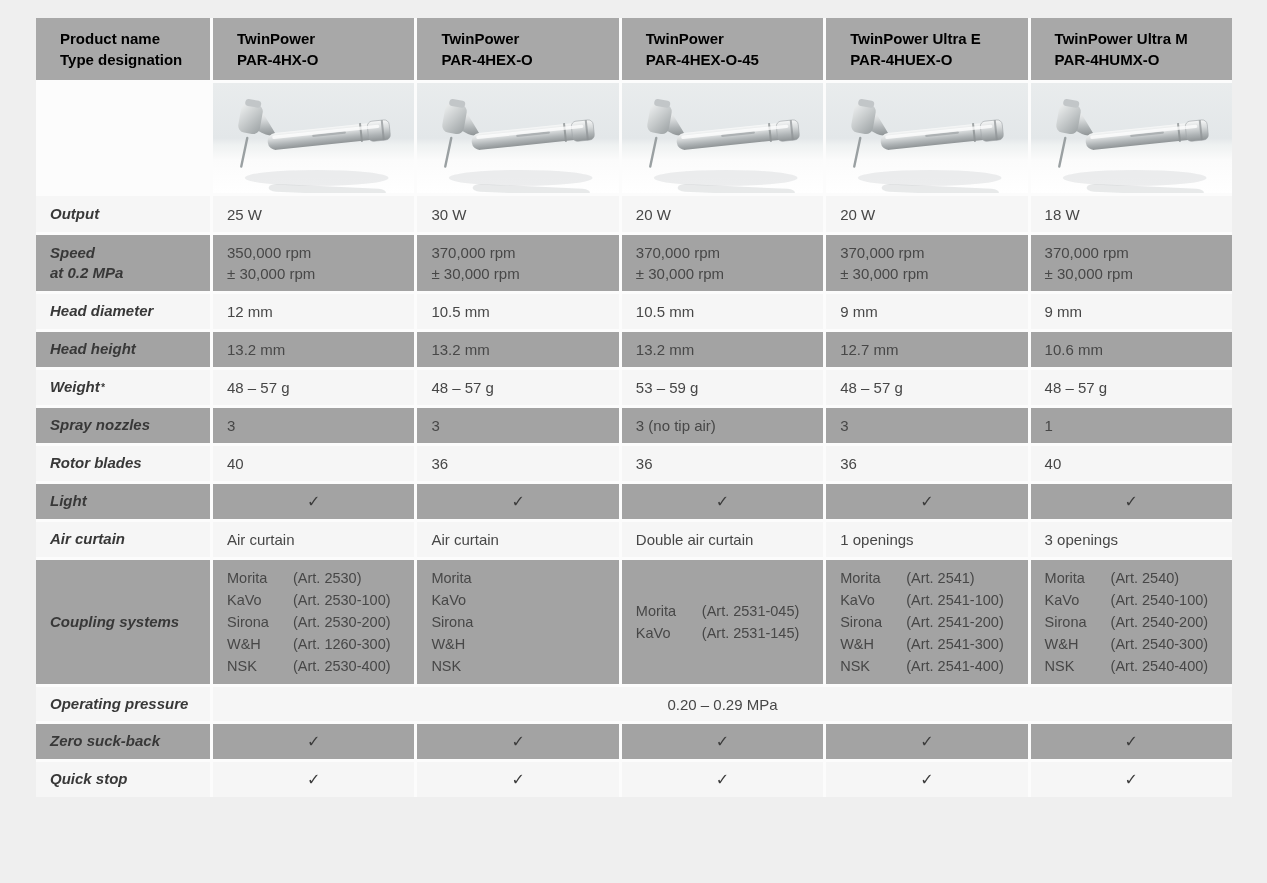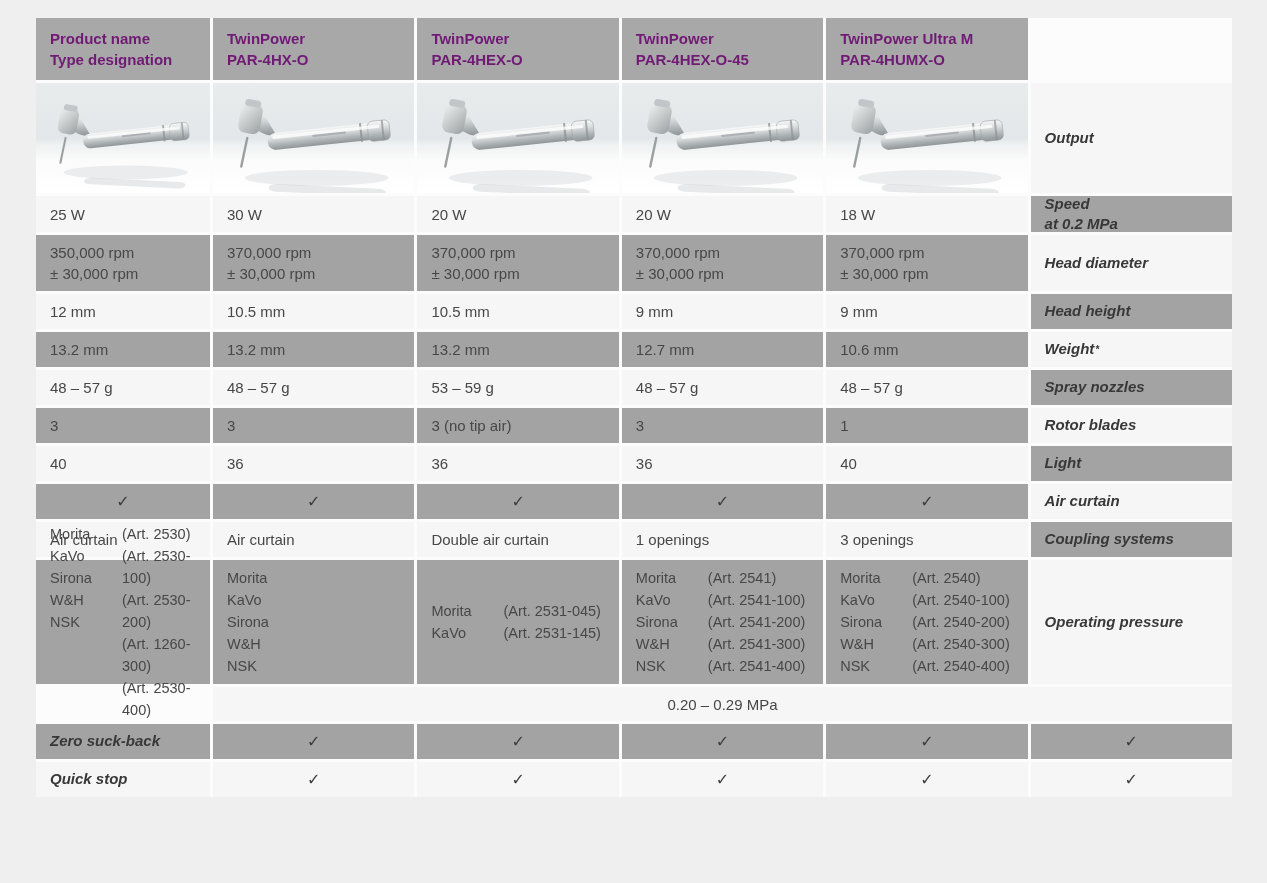--- a/index.html
+++ b/index.html
@@ -14,41 +14,41 @@
     position:absolute;left:36px;top:18px;width:1196px;
     display:grid;
     grid-template-columns:174px repeat(5,1fr);
     grid-template-rows:62px 110px 36px 56px 35px 35px 35px 35px 35px 35px 35px 124px 34px 35px 35px;
     gap:3px;
     background:#fcfcfc;
   }
   .cell{display:flex;align-items:center;font-size:15px;color:#474747;}
   .pre{white-space:pre-line;}
   
-  .hed{background:#a8a8a8;color:#701a75;font-weight:bold;padding-left:14px;line-height:1.4;}
+  .hed{background:#a8a8a8;color:#000000;font-weight:bold;padding-left:24px;line-height:1.4;}
   
   .imgl{background:#fcfcfc;}
   .photo{
     background:linear-gradient(180deg,#e9eced 0%,#e3e7e9 50%,#eef1f1 56%,#fbfbfb 70%,#ffffff 100%);
     padding:0;align-items:flex-end;justify-content:center;
   }
   .hp-svg{width:100%;height:100%;display:block;}
   
   .rl{background:#f6f6f6;}
   .rd{background:#a3a3a3;}
   .lab{font-weight:bold;color:#383838;padding-left:14px;line-height:1.35;font-style:italic;}
   .lab sup{font-size:10px;vertical-align:super;margin-left:1px;}
   .val{padding-left:14px;line-height:1.4;}
   .chk{justify-content:center;}
   .check{color:#3b3b3b;font-size:16px;}
   .span5{grid-column:2 / span 5;}
   .center{justify-content:center;padding-left:0;}
   
   .coup{padding-left:14px;}
-  .coup-inner{display:flex;gap:18px;font-size:14.5px;line-height:1.52;color:#474747;}
+  .coup-inner{display:flex;gap:12px;font-size:14.5px;line-height:1.52;color:#474747;}
   .coup-brands{min-width:54px;}
   .hidden-defs{position:absolute;width:0;height:0;overflow:hidden;}
 </style>
 </head>
 <body>
 
 <svg class="hidden-defs" aria-hidden="true">
   <defs>
     <linearGradient id="metal" x1="0" y1="0" x2="0" y2="1">
       <stop offset="0" stop-color="#f7f8f8"></stop>
@@ -98,20 +98,24 @@
     </div>
   <div class="cell hed">
       <span class="pre">TwinPower
 PAR-4HEX-O</span>
     </div>
   <div class="cell hed">
       <span class="pre">TwinPower
 PAR-4HEX-O-45</span>
     </div>
   <div class="cell hed">
+      <span class="pre">TwinPower Ultra E
+PAR-4HUEX-O</span>
+    </div>
+  <div class="cell hed">
       <span class="pre">TwinPower Ultra M
 PAR-4HUMX-O</span>
     </div>
 
   <div class="cell imgl"></div>
   <div class="cell photo">
       <svg class="hp-svg" viewBox="0 0 202 100">
         <use href="#hp"></use>
       </svg>
     </div>

